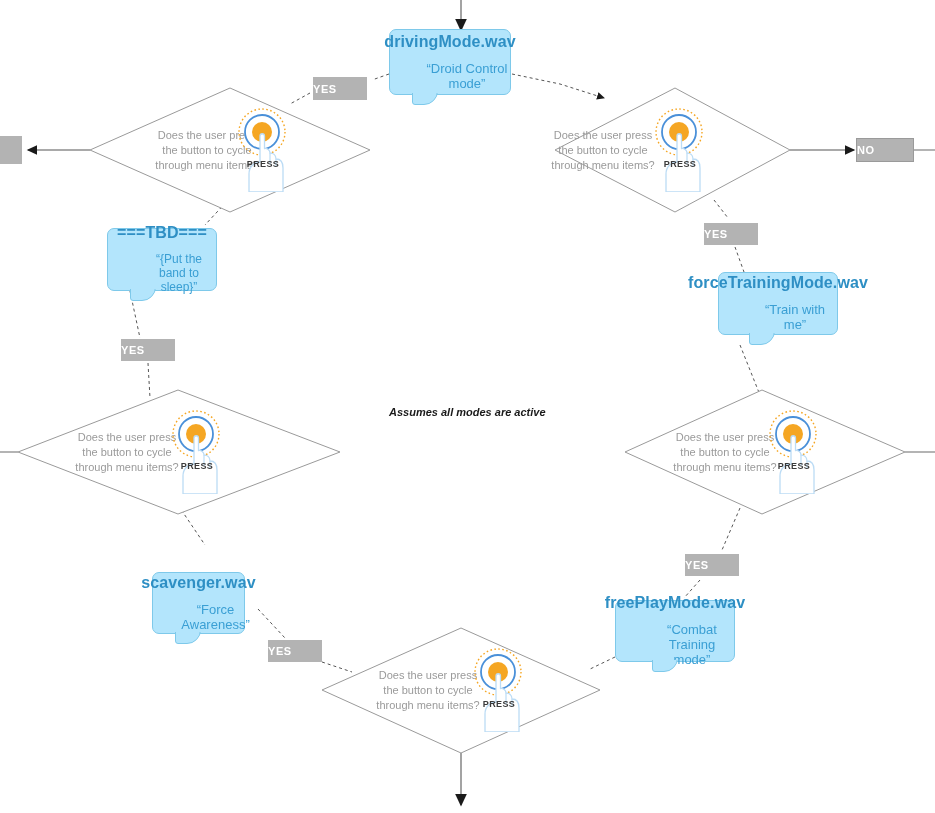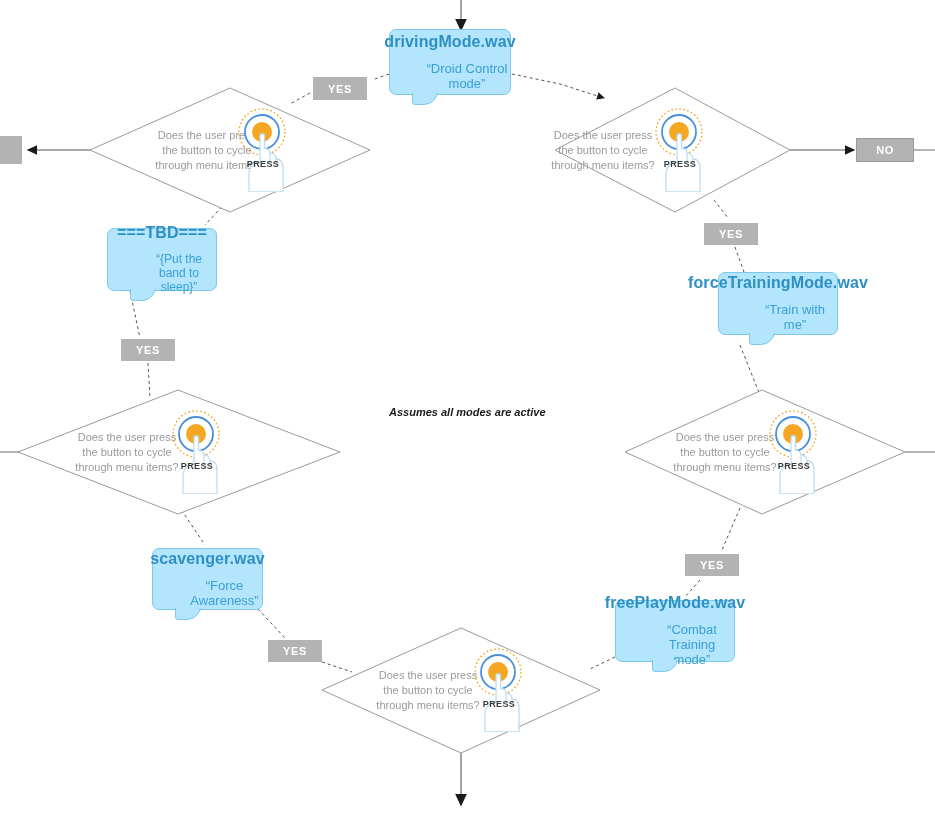--- a/index.html
+++ b/index.html
@@ -107,21 +107,21 @@
   .badge {
     position: absolute;
     background: #b3b3b3;
     border: 1px solid #9a9a9a;
     color: #ffffff;
     font-size: 11px;
     font-weight: bold;
     letter-spacing: 0.6px;
     display: flex;
     align-items: center;
-    justify-content: center;
+    justify-content: flex-start;
     box-sizing: border-box;
   }
   .badge.plain {
     border: none;
   }
 
   
   .note {
     position: absolute;
     font-size: 11px;
@@ -307,21 +307,21 @@
     <div class="phrase" style="font-size:12px;">“{Put the band to sleep}”</div>
     <div class="tail"></div>
   </div>
 
   <div class="node callout" style="left:718px; top:272px; width:120px; height:63px;">
     <div class="fname">forceTrainingMode.wav</div>
     <div class="phrase">“Train with me”</div>
     <div class="tail" style="left:30px;"></div>
   </div>
 
-  <div class="node callout" style="left:152px; top:548px; width:111px; height:62px;">
+  <div class="node callout" style="left:152px; top:572px; width:93px; height:62px;">
     <div class="fname">scavenger.wav</div>
     <div class="phrase">“Force Awareness”</div>
     <div class="tail"></div>
   </div>
 
   <div class="node callout" style="left:615px; top:600px; width:120px; height:62px;">
     <div class="fname">freePlayMode.wav</div>
     <div class="phrase">“Combat Training mode”</div>
     <div class="tail" style="left:36px;"></div>
   </div>

